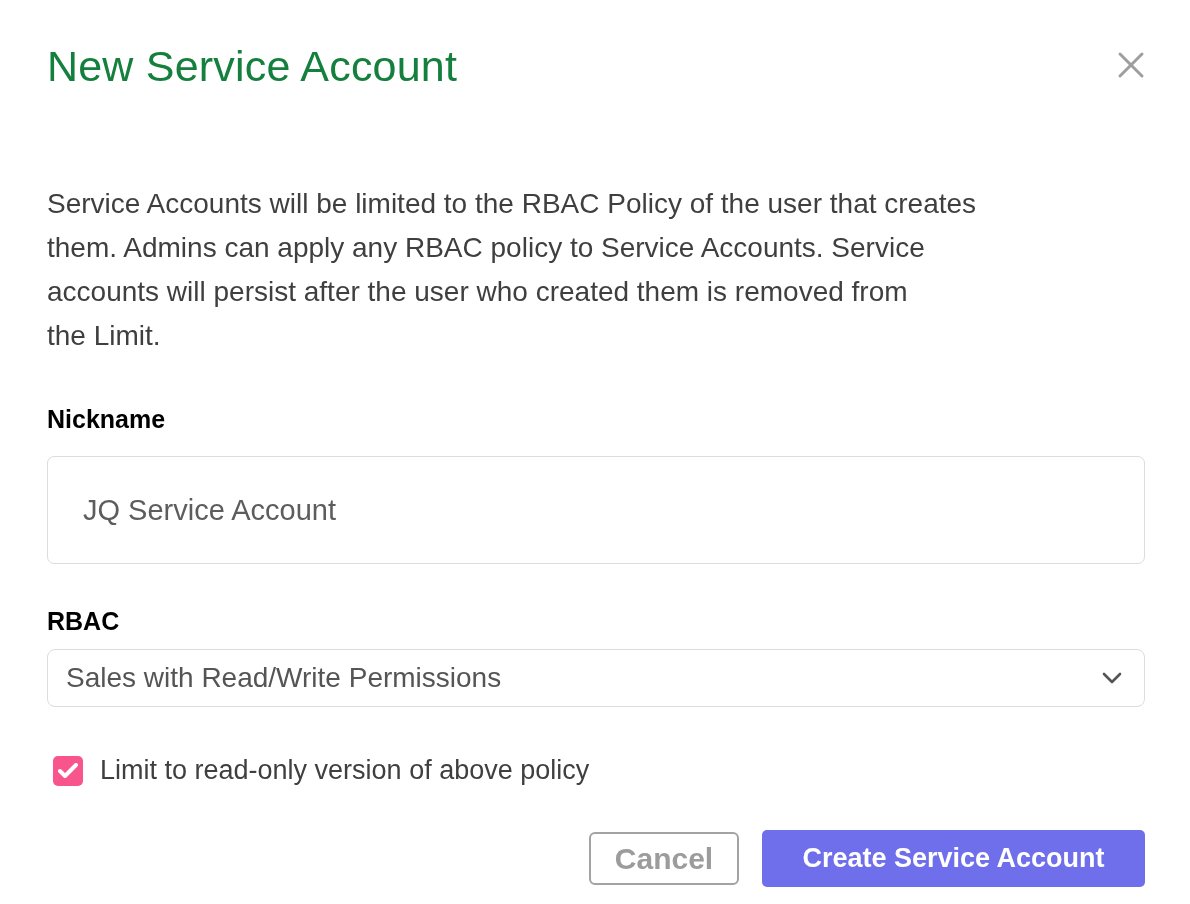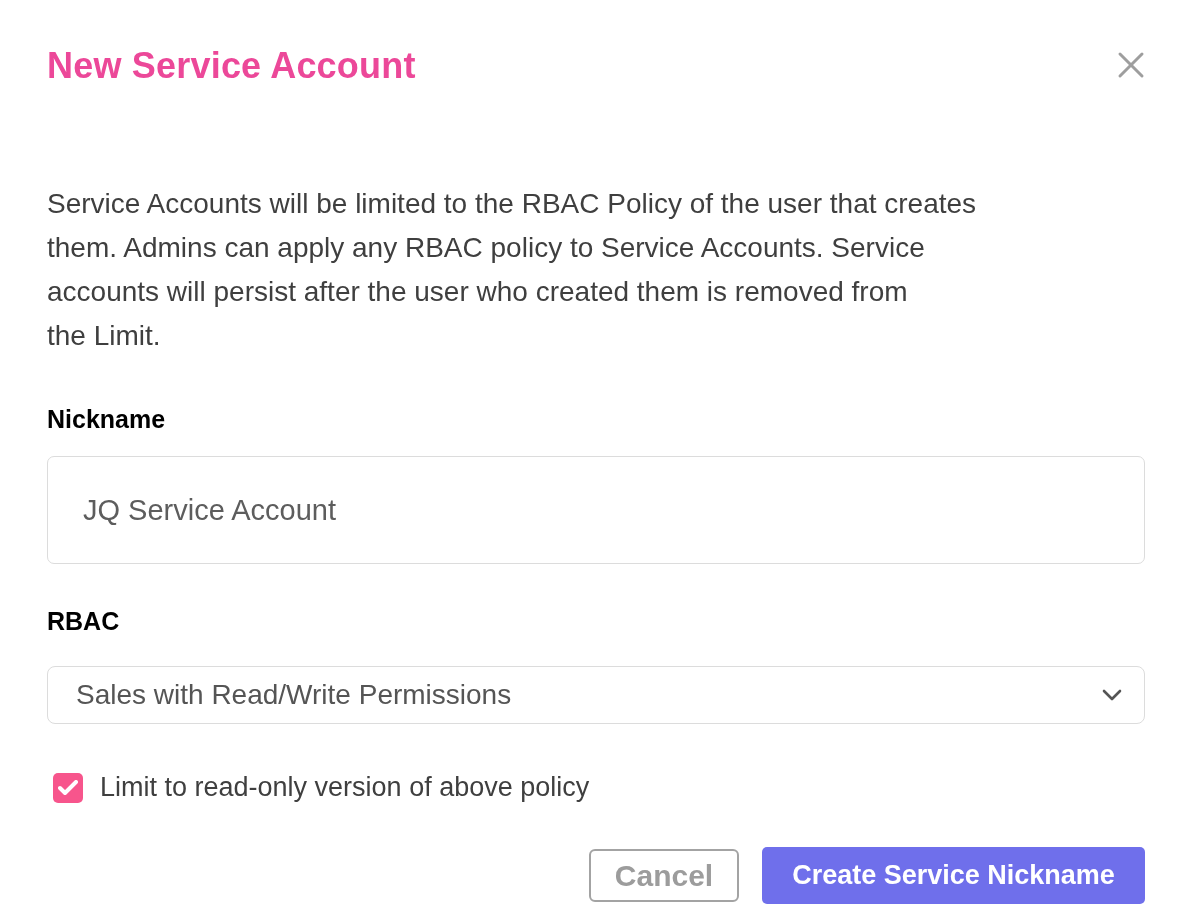--- a/index.html
+++ b/index.html
@@ -9,23 +9,23 @@
     font-family: "Liberation Sans", sans-serif;
     overflow: hidden;
   }
   .modal {
     position: relative;
     width: 1190px; height: 904px;
     padding: 38px 45px 0 47px;
     background: #ffffff;
   }
   .modal-title {
-    font-size: 36px;
-    font-weight: 700;
-    color: #ec4899;
+    font-size: 43px;
+    font-weight: 400;
+    color: #15803d;
     letter-spacing: 0.2px;
     line-height: 56px;
   }
   .close-btn {
     position: absolute;
     top: 48px; right: 42px;
     width: 34px; height: 34px;
     cursor: pointer;
     display: flex; align-items: center; justify-content: center;
     background: none; border: none;
@@ -54,29 +54,29 @@
     padding-left: 35px;
     font-family: "Liberation Sans", sans-serif;
     font-size: 29px;
     color: #5d5d5d;
     background: #ffffff;
     outline: none;
   }
   .field-label.rbac { margin-top: 42px; }
   .select-box {
     position: relative;
-    margin-top: 30px;
+    margin-top: 13px;
     width: 1098px;
     height: 58px;
     border: 1px solid #dcdcdc;
     border-radius: 8px;
     background: #ffffff;
     display: flex;
     align-items: center;
-    padding-left: 28px;
+    padding-left: 18px;
     cursor: pointer;
   }
   .select-value {
     font-size: 28px;
     color: #555555;
   }
   .select-chevron {
     position: absolute;
     right: 22px;
     top: 50%;
@@ -177,16 +177,16 @@
         <svg width="20" height="16" viewBox="0 0 20 16">
           <polyline points="2,8 7,13 18,2" fill="none" stroke="#ffffff" stroke-width="4" stroke-linecap="round" stroke-linejoin="round"></polyline>
         </svg>
       </span>
     </div>
     <span class="checkbox-label">Limit to read-only version of above policy</span>
   </div>
 
   <div class="footer">
     <button class="btn btn-cancel">Cancel</button>
-    <button class="btn btn-create">Create Service Nickname</button>
+    <button class="btn btn-create">Create Service Account</button>
   </div>
 
 </div>
 
 </body></html>

